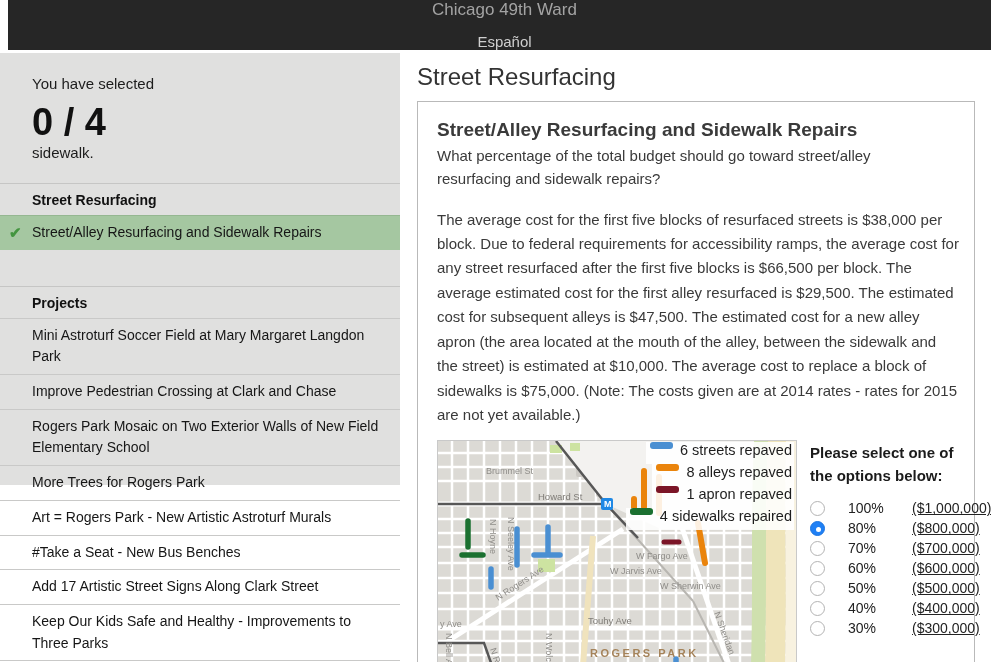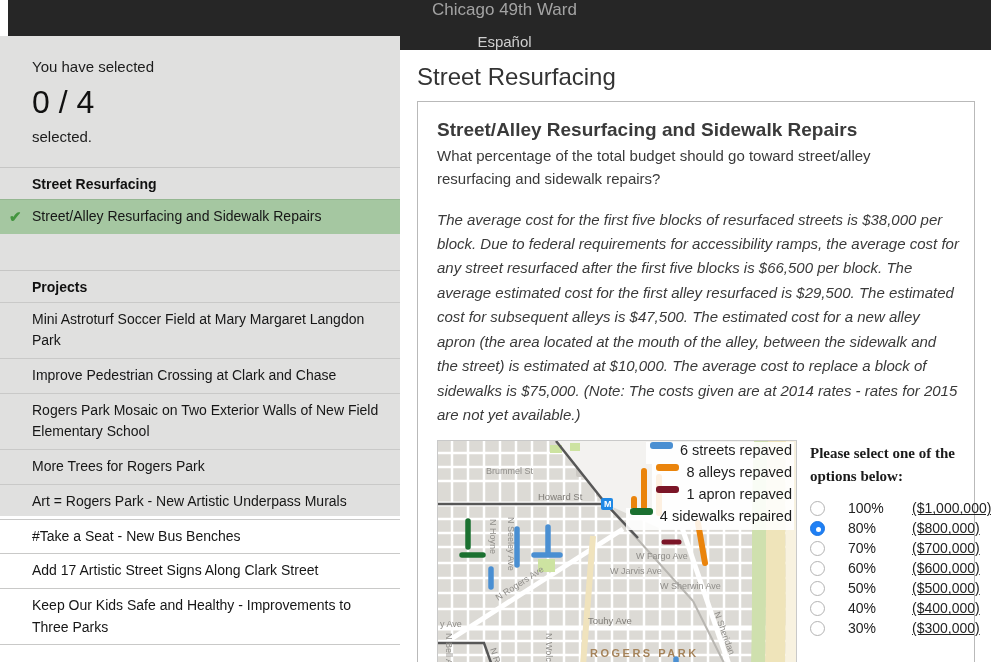--- a/index.html
+++ b/index.html
@@ -7,61 +7,61 @@
     font-family:"Liberation Sans", sans-serif; }
 
   
   .topbar { position:absolute; left:8px; top:0; width:991px; height:50px;
     background:#262626; display:flex; align-items:center; justify-content:space-between;
     padding:0 22px 0 24px;flex-direction:column; }
   .brand { color:#a3a3a3; font-size:17px; }
   .lang  { color:#cfcfcf; font-size:15px; cursor:pointer; }
 
   
-  .sidebar { position:absolute; left:0; top:36px; width:400px; height:480px;
+  .sidebar { position:absolute; left:0; top:53px; width:400px; height:432px;
     background:#e0e0df; color:#1c1c1c; }
   .sb-top { padding:22px 24px 0 32px; }
   .sb-intro { font-size:15px; color:#1c1c1c; }
-  .sb-count { font-size:32px; font-weight:normal; margin:9px 0 7px 0; color:#111; }
+  .sb-count { font-size:38px; font-weight:bold; margin:9px 0 0 0; color:#111; }
   .sb-suffix { font-size:15px; }
   .sb-sec-head { border-top:1px solid #c6c6c5; margin-top:22px; padding:8px 12px 7px 32px;
     font-weight:bold; font-size:14px; color:#111; }
   .sb-item { position:relative; border-top:1px solid #c9c9c8; padding:6px 14px 6px 32px;
     font-size:14px; line-height:1.55; cursor:pointer; color:#161616; }
   .sb-item.selected { background:#a5c7a1; border-top:1px solid #95b791; }
   .check { position:absolute; left:9px; top:5px; color:#43953f; font-size:15px; font-weight:bold; }
   .sb-gap { height:14px; }
 
   
   .main { position:absolute; left:400px; top:50px; width:591px; height:612px;
     background:#fff; padding:13px 16px 0 17px; }
   .page-title { font-size:24px; color:#333; font-weight:normal; margin-bottom:10px; }
   .card { border:1px solid #b9b9b9; background:#fff; width:558px; height:900px;
     padding:17px 19px 0 19px; }
   .card h2 { font-size:19px; color:#3a3a3a; margin-bottom:3px; }
   .card .question { font-size:15px; color:#3a3a3a; line-height:1.55; width:505px; }
-  .card .desc { font-size:15px; color:#3a3a3a; line-height:1.63; margin-top:17px; width:522px;font-style:italic; }
+  .card .desc { font-size:15px; color:#3a3a3a; line-height:1.63; margin-top:17px; width:522px; }
 
   .content-row { display:flex; margin-top:13px; gap:13px; }
 
   
   .map-wrap { position:relative; width:360px; height:250px; border:1px solid #c9c9c9;
     background:#dcdad5; flex:0 0 auto; overflow:hidden; }
   .map-wrap svg { display:block; }
   .legend { position:absolute; top:1px; right:2px; display:flex; flex-direction:column;
     align-items:flex-end; }
   .legend-row { display:flex; align-items:flex-start; gap:7px; height:22px;
     background:rgba(255,255,255,0.88); padding:0 2px 0 4px; }
   .legend-swatch { width:23px; height:7px; border-radius:3px; flex:0 0 auto; }
   .legend-label { font-size:14.5px; color:#1d1d1d; white-space:nowrap; }
 
   
   .options-col { width:152px; }
   .options-prompt { font-size:15px; font-weight:bold; color:#1b1b1b; line-height:1.5;
-    margin-top:2px;font-family:Liberation Serif, serif; }
+    margin-top:2px; }
   .options-list { margin-top:11px; }
   .option-row { display:flex; align-items:center; gap:23px; height:20px; cursor:pointer; }
   .radio { width:15px; height:15px; border-radius:50%; border:1px solid #b3b3b3;
     background:#fff; flex:0 0 auto; position:relative; }
   .radio.selected { background:#1f80f5; border-color:#1b74e0; }
   .radio.selected::after { content:""; position:absolute; left:5px; top:5px;
     width:5px; height:5px; border-radius:50%; background:#fff; }
   .opt-pct { font-size:14px; color:#222; width:41px; flex:0 0 auto; }
   .opt-amt { font-size:14px; color:#222; white-space:nowrap;text-decoration:underline; }
 
@@ -76,37 +76,37 @@
 
 <div class="topbar">
   <div class="brand">Chicago 49th Ward</div>
   <div class="lang">Español</div>
 </div>
 
 <div class="sidebar">
   <div class="sb-top">
     <div class="sb-intro">You have selected</div>
     <div class="sb-count">0 / 4</div>
-    <div class="sb-suffix">selected.</div>
+    <div class="sb-suffix">sidewalk.</div>
   </div>
 
   <div class="sb-sec-head">Street Resurfacing</div>
   <div class="sb-item selected">
     <span class="check">✔</span>
     <span>Street/Alley Resurfacing and Sidewalk Repairs</span>
   </div>
 
   <div class="sb-gap"></div>
   <div class="sb-sec-head">Projects</div>
 
   <div class="sb-item"><span>Mini Astroturf Soccer Field at Mary Margaret Langdon Park</span></div>
   <div class="sb-item"><span>Improve Pedestrian Crossing at Clark and Chase</span></div>
   <div class="sb-item"><span>Rogers Park Mosaic on Two Exterior Walls of New Field Elementary School</span></div>
   <div class="sb-item"><span>More Trees for Rogers Park</span></div>
-  <div class="sb-item"><span>Art = Rogers Park - New Artistic Underpass Murals</span></div>
+  <div class="sb-item"><span>Art = Rogers Park - New Artistic Astroturf Murals</span></div>
   <div class="sb-item"><span>#Take a Seat - New Bus Benches</span></div>
   <div class="sb-item"><span>Add 17 Artistic Street Signs Along Clark Street</span></div>
   <div class="sb-item"><span>Keep Our Kids Safe and Healthy - Improvements to Three Parks</span></div>
   <div class="sb-item"></div>
 
 </div>
 
 <div class="main">
   <h1 class="page-title">Street Resurfacing</h1>
 

